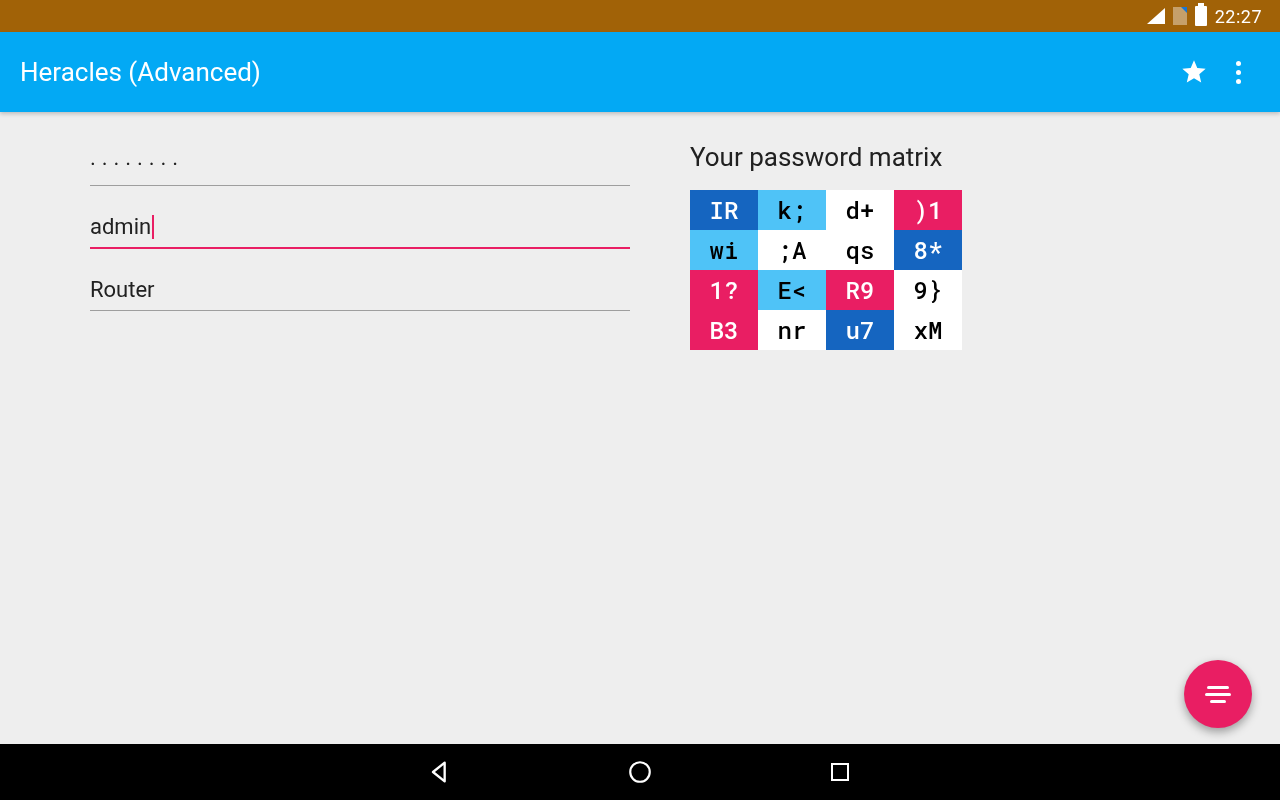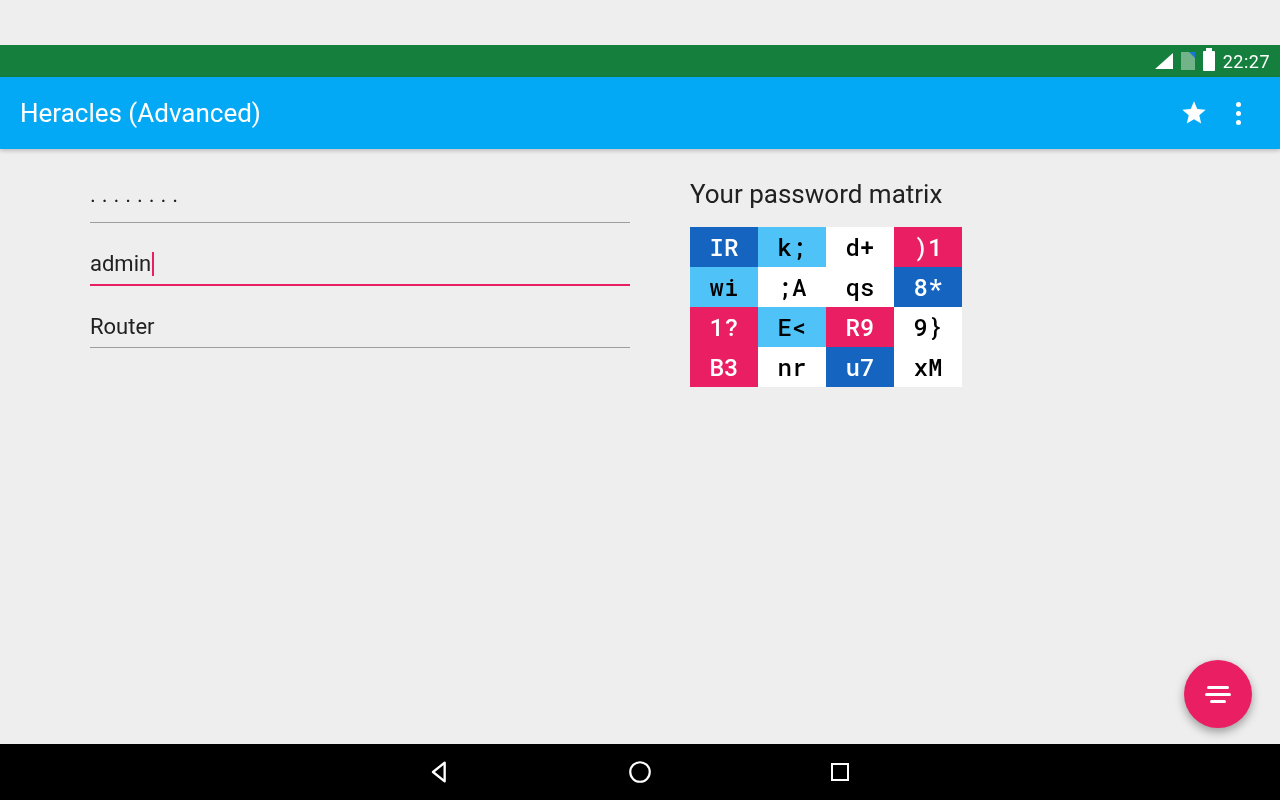--- a/index.html
+++ b/index.html
@@ -1,29 +1,29 @@
 <!DOCTYPE html>
 <html><head>
 <meta charset="utf-8">
 <style>
   * { box-sizing: border-box; margin: 0; padding: 0; }
   html, body { width: 1280px; height: 800px; overflow: hidden; font-family: Roboto, "Helvetica Neue", Arial, sans-serif; }
   body { background: #eeeeee; display: flex; flex-direction: column; }
 
   
-  .statusbar { height: 32px; background: #15803d; color: #fff; display: flex; align-items: center; justify-content: flex-end; padding: 0 10px; font-size: 18px; gap: 8px; margin-top: 45px; }
+  .statusbar { height: 32px; background: #a16207; color: #fff; display: flex; align-items: center; justify-content: flex-end; padding: 0 18px; font-size: 18px; gap: 8px; }
   .statusbar .tri { width: 0; height: 0; border-left: 18px solid transparent; border-bottom: 16px solid #fff; }
   .statusbar .sim { width: 14px; height: 18px; background: rgba(255,255,255,0.4); position: relative; }
   .statusbar .sim::after{ content:""; position:absolute; top:0; right:0; width:0; height:0; border-top:6px solid #1976D2; border-left:6px solid transparent;}
   .statusbar .batt { width: 12px; height: 20px; background:#fff; border-radius:1px; position:relative;}
   .statusbar .batt::before{content:""; position:absolute; top:-3px; left:3px; width:6px; height:3px; background:#fff;}
   .statusbar .clock { font-weight:400; letter-spacing:0.5px; }
 
   
-  .appbar { height: 72px; background: #03A9F4; color: #fff; display:flex; align-items:center; padding: 0 20px; box-shadow: 0 2px 4px rgba(0,0,0,0.2); }
+  .appbar { height: 80px; background: #03A9F4; color: #fff; display:flex; align-items:center; padding: 0 20px; box-shadow: 0 2px 4px rgba(0,0,0,0.2); }
   .appbar .title { font-size: 26px; font-weight:400; flex:1; }
   .appbar .act { width:44px; height:44px; display:flex; align-items:center; justify-content:center; cursor:pointer; }
   .star-icon svg, .more-icon svg { width:28px; height:28px; fill:#fff; }
   .more-icon { display:flex; flex-direction:column; gap:4px; align-items:center; justify-content:center;}
   .more-icon span{ width:5px; height:5px; background:#fff; border-radius:50%; }
 
   
   .content { flex:1; display:flex; padding: 30px 90px 0 90px; gap: 60px; }
   .left { flex: 0 0 540px; display:flex; flex-direction:column; }
   .field { position:relative; margin-bottom: 18px; }

